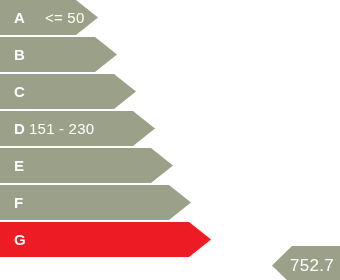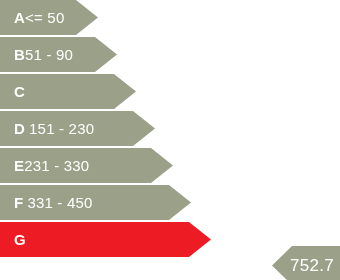--- a/index.html
+++ b/index.html
@@ -32,21 +32,21 @@
     white-space: nowrap;
   }
   .band-grade {
     font-size: 15px;
     font-weight: bold;
     letter-spacing: 0.2px;
   }
   .band-range {
     font-size: 15px;
     font-weight: normal;
-    margin-left: 0;
+    margin-left: 20px;
     letter-spacing: 0.2px;
   }
   .band-d .band-range,
   .band-f .band-range {
     margin-left: 4px;
   }
   .value-badge {
     position: absolute;
     display: flex;
     align-items: center;
@@ -62,36 +62,33 @@
 </head>
 <body>
 
 <div id="chart-root">
     <div class="band band-a" style="top: 0px; width: 98px; height: 35px; background: rgb(155, 160, 136); clip-path: polygon(0px 0px, 76px 0px, 98px 50%, 76px 100%, 0px 100%);">
       <span class="band-grade">A</span>
       <span class="band-range">&lt;= 50</span>
     </div>
     <div class="band band-b" style="top: 37px; width: 117px; height: 35px; background: rgb(155, 160, 136); clip-path: polygon(0px 0px, 95px 0px, 117px 50%, 95px 100%, 0px 100%);">
       <span class="band-grade">B</span>
-      <span class="band-range">51 - 90</span>
     </div>
     <div class="band band-c" style="top: 74px; width: 136px; height: 35px; background: rgb(155, 160, 136); clip-path: polygon(0px 0px, 114px 0px, 136px 50%, 114px 100%, 0px 100%);">
       <span class="band-grade">C</span>
     </div>
     <div class="band band-d" style="top: 111px; width: 155px; height: 35px; background: rgb(155, 160, 136); clip-path: polygon(0px 0px, 133px 0px, 155px 50%, 133px 100%, 0px 100%);">
       <span class="band-grade">D</span>
       <span class="band-range">151 - 230</span>
     </div>
     <div class="band band-e" style="top: 148px; width: 173px; height: 35px; background: rgb(155, 160, 136); clip-path: polygon(0px 0px, 151px 0px, 173px 50%, 151px 100%, 0px 100%);">
       <span class="band-grade">E</span>
-      <span class="band-range">231 - 330</span>
     </div>
     <div class="band band-f" style="top: 185px; width: 191px; height: 35px; background: rgb(155, 160, 136); clip-path: polygon(0px 0px, 169px 0px, 191px 50%, 169px 100%, 0px 100%);">
       <span class="band-grade">F</span>
-      <span class="band-range">331 - 450</span>
     </div>
     <div class="band band-g" style="top: 222px; width: 211px; height: 35px; background: rgb(237, 28, 36); clip-path: polygon(0px 0px, 189px 0px, 211px 50%, 189px 100%, 0px 100%);">
       <span class="band-grade">G</span>
     </div>
     <div class="value-badge" style="left: 272px; top: 246px; width: 68px; height: 39px; background: rgb(155, 160, 136); clip-path: polygon(20px 0px, 100% 0px, 100% 100%, 20px 100%, 0px 50%);">
       <span>752.7</span>
     </div>
   </div>
 
 </body></html>

